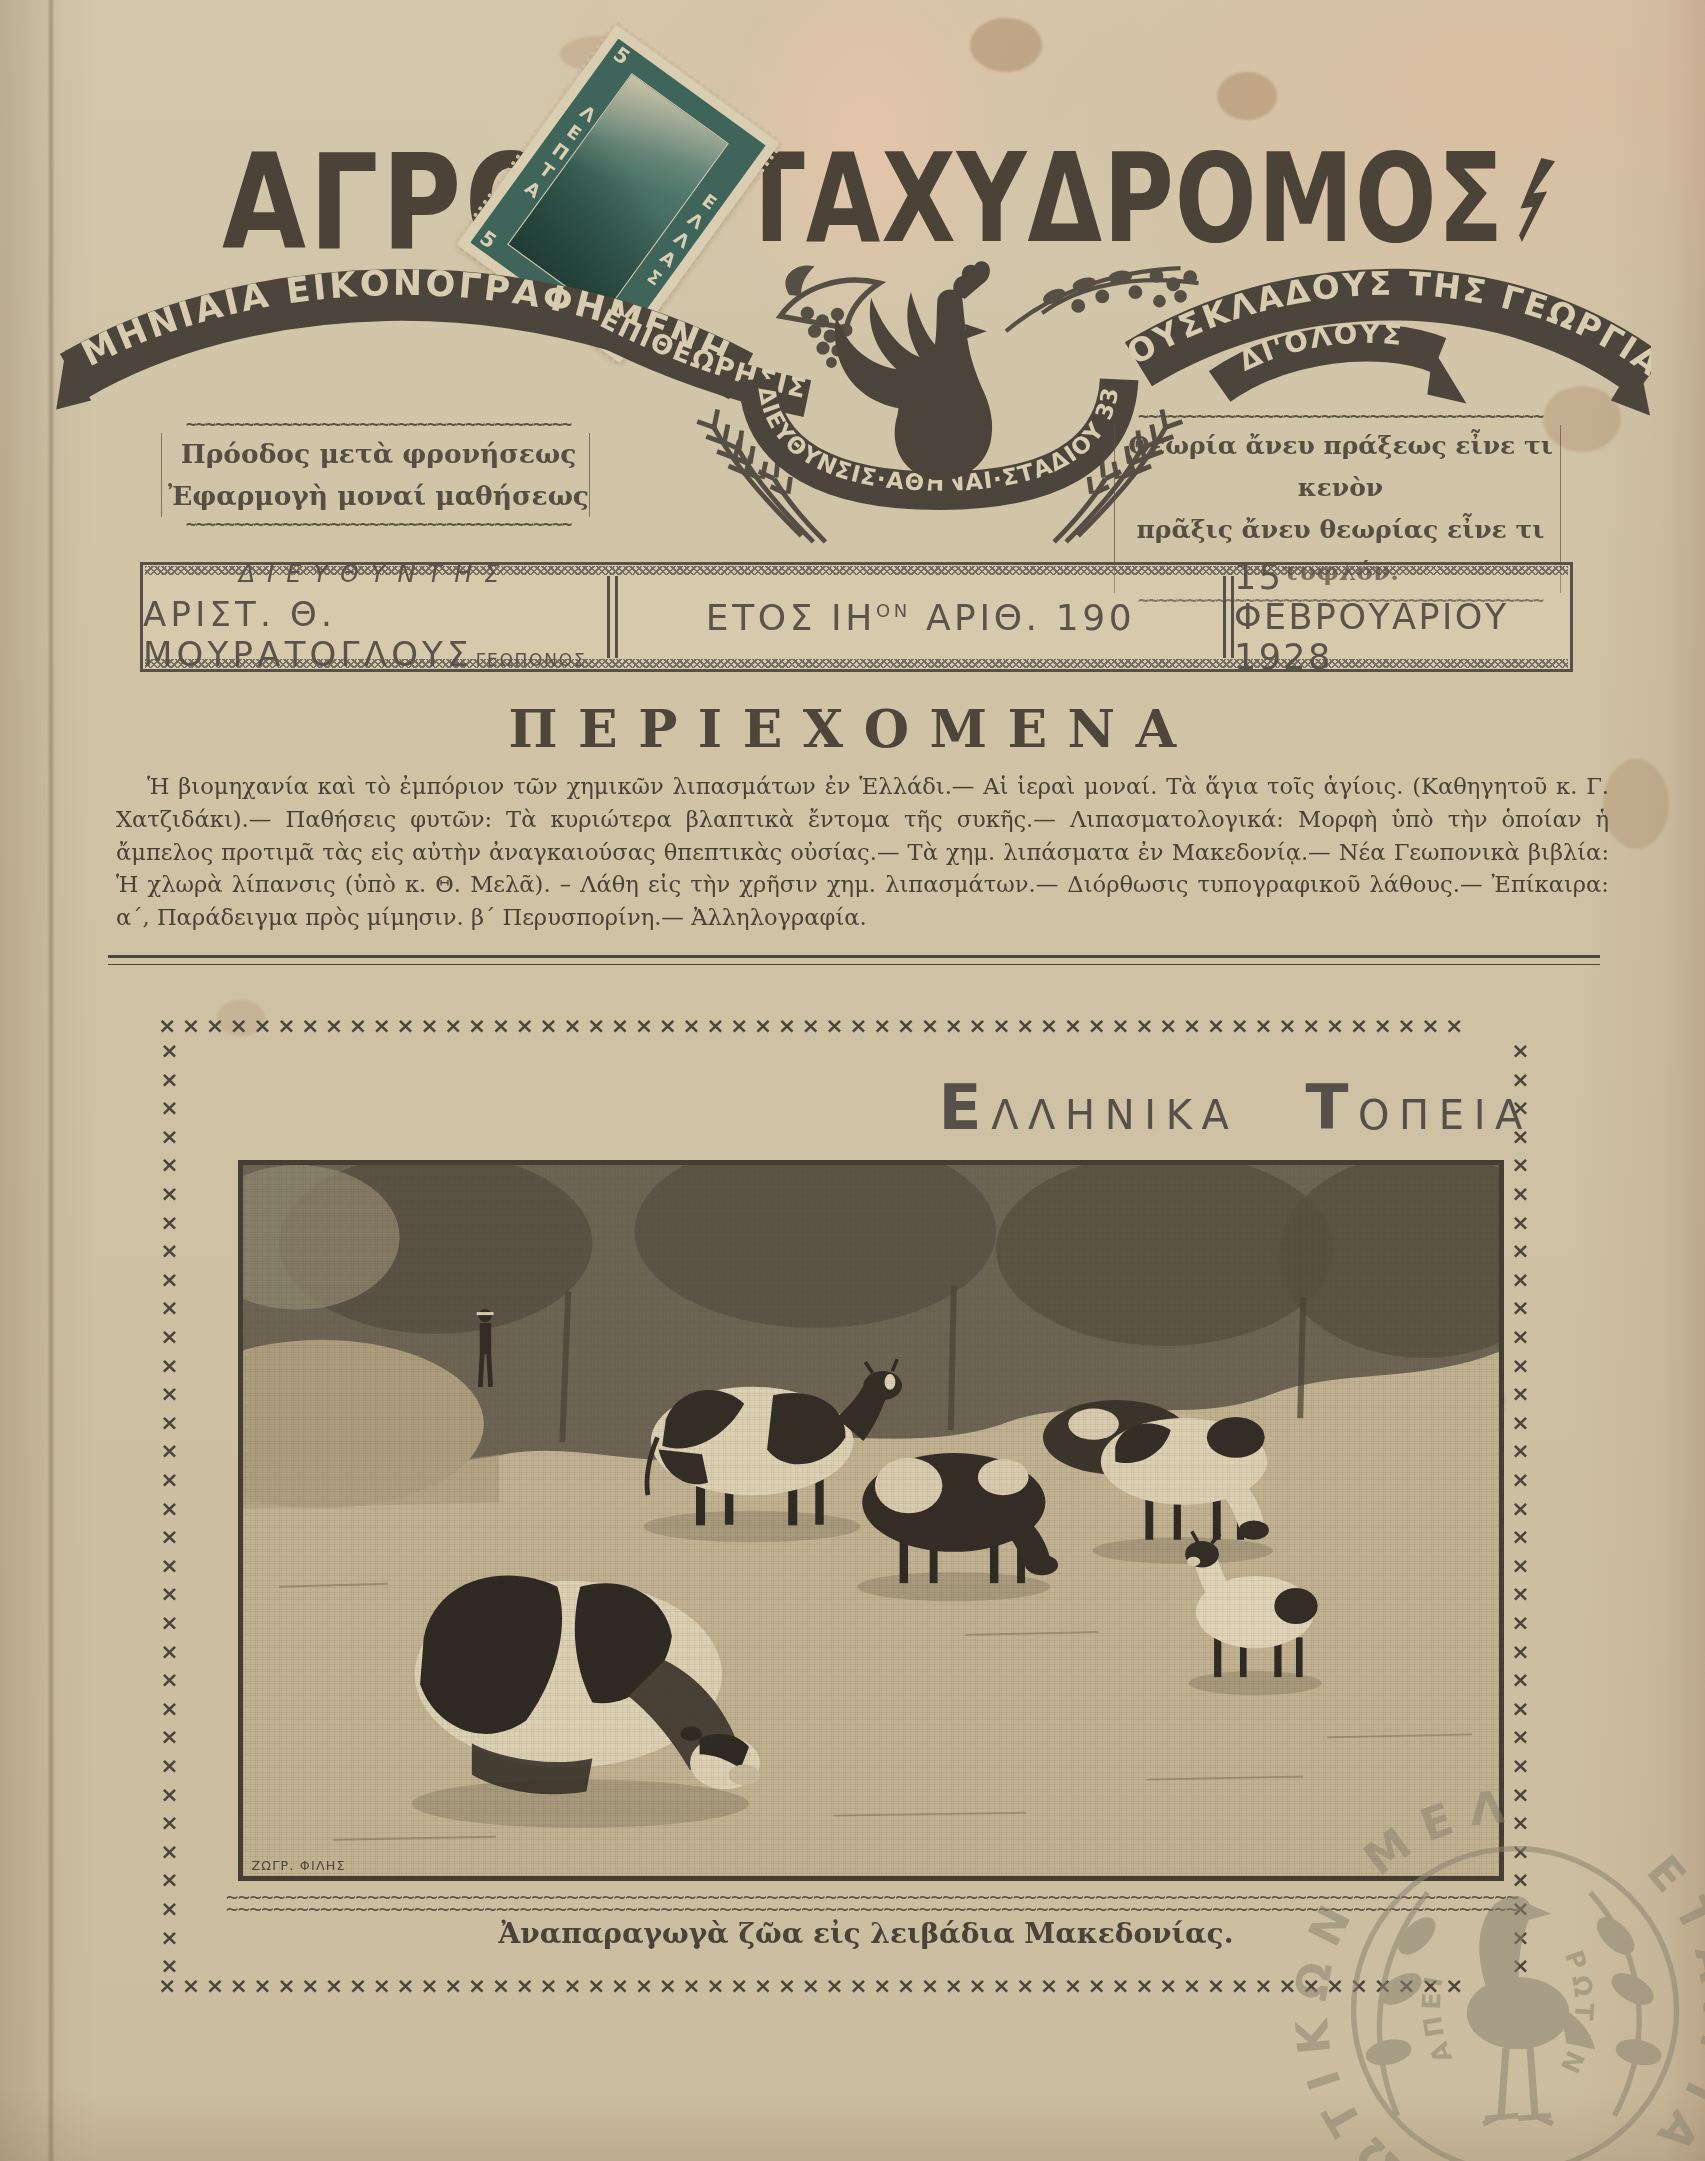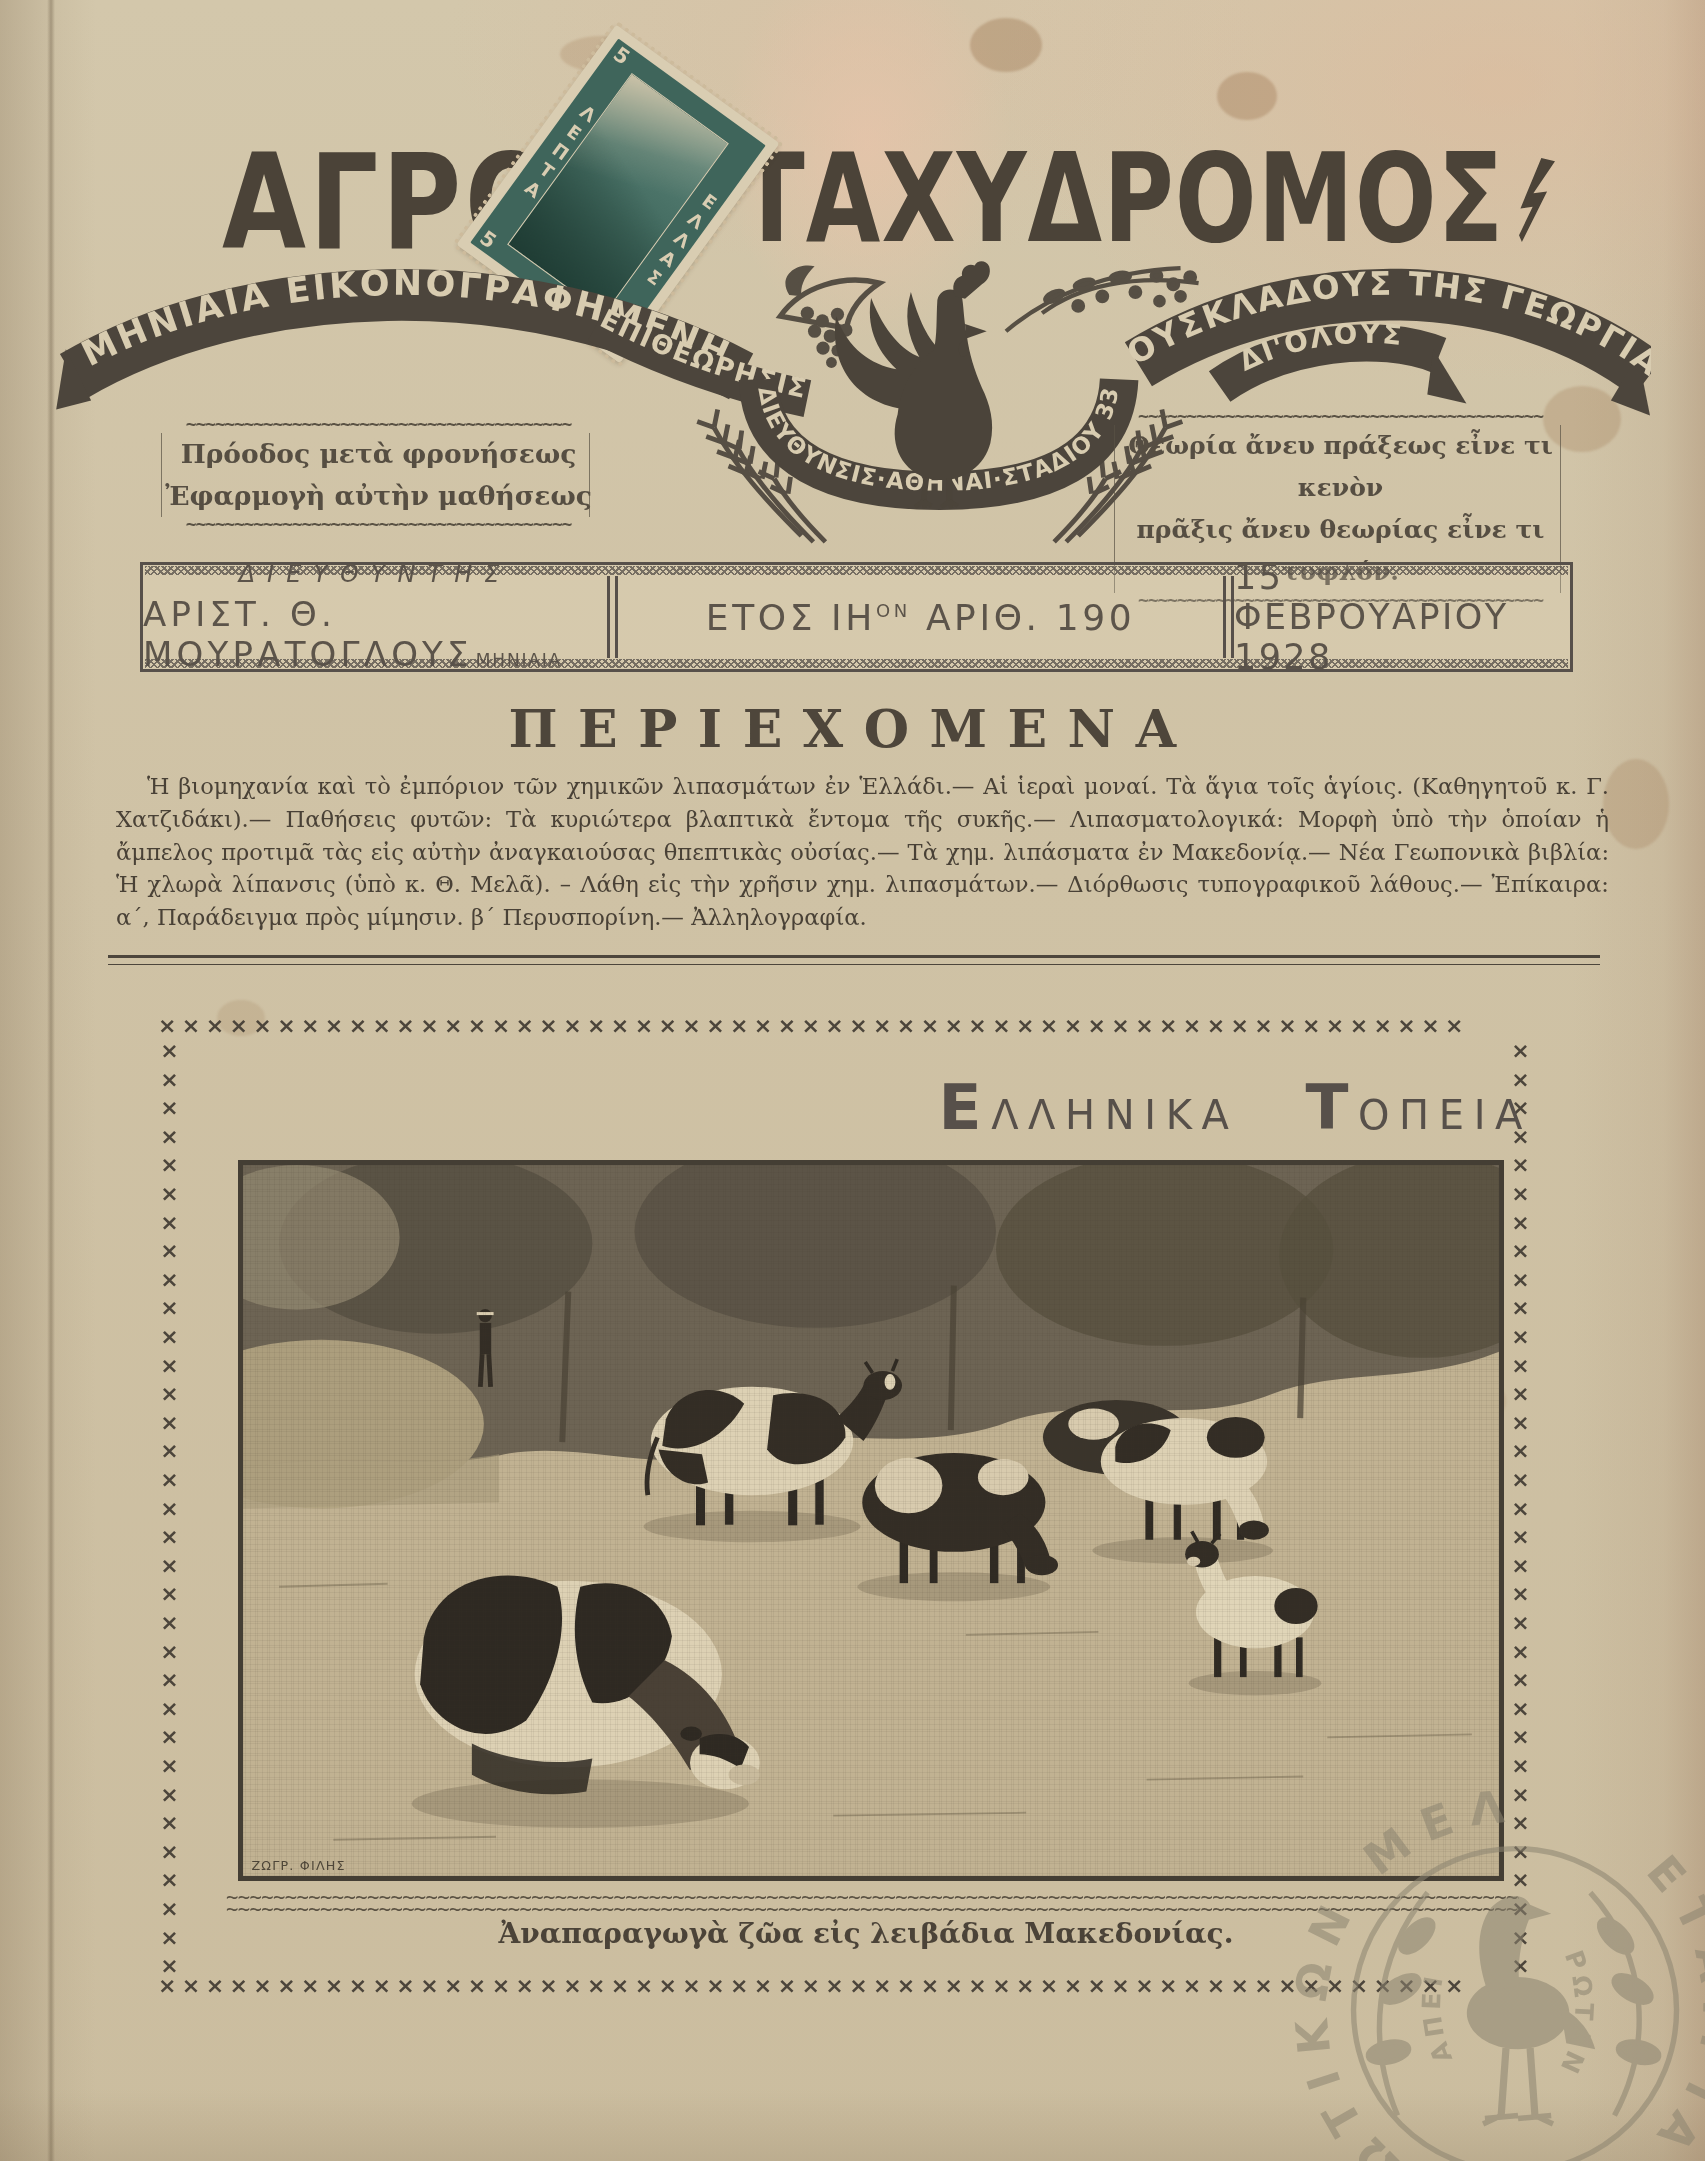--- a/index.html
+++ b/index.html
@@ -203,38 +203,38 @@
       <path d="M1448,363 L1443,402 M1486,365 L1486,402" stroke="#4b443a" stroke-width="9" fill="none"></path>
       <path d="M1443,402 l-14,10 M1443,402 l2,12 M1443,402 l13,8 M1486,402 l-13,10 M1486,402 l3,12 M1486,402 l14,8" stroke="#4b443a" stroke-width="7" fill="none"></path>
     </g>
   </svg>
 
   <div class="motto" style="left:161px;top:417px;width:435px;">
     <span class="wv ni">~~~~~~~~~~~~~~~~~~~~~~~~~~~~~~~~~~~~~~~~</span>
     <span class="sides ni" style="left:0;"></span>
     <span class="sides ni" style="right:0;"></span>
     <span class="mline">Πρόοδος μετὰ φρονήσεως</span>
-    <span class="mline">Ἐφαρμογὴ αὐτὴν μαθήσεως</span>
+    <span class="mline">Ἐφαρμογὴ μοναί μαθήσεως</span>
     <span class="wv ni">~~~~~~~~~~~~~~~~~~~~~~~~~~~~~~~~~~~~~~~~</span>
   </div>
   <div class="motto" style="left:1114px;top:409px;width:453px;">
     <span class="wv ni">~~~~~~~~~~~~~~~~~~~~~~~~~~~~~~~~~~~~~~~~~~</span>
     <span class="sides ni" style="left:0;"></span>
     <span class="sides ni" style="right:0;"></span>
     <span class="mline" style="font-size:25px;">Θεωρία ἄνευ πράξεως εἶνε τι κενὸν</span>
     <span class="mline" style="font-size:25px;">πρᾶξις ἄνευ θεωρίας εἶνε τι τυφλόν.</span>
     <span class="wv ni">~~~~~~~~~~~~~~~~~~~~~~~~~~~~~~~~~~~~~~~~~~</span>
   </div>
 
   <div class="infobar">
     <div class="ib-cell" style="width:464px;">
       <div style="font-size:24px;letter-spacing:12px;font-style:italic;">ΔΙΕΥΘΥΝΤΗΣ</div>
       <div style="margin-top:6px;">
         <span style="font-size:34px;letter-spacing:4.2px;">ΑΡΙΣΤ. Θ. ΜΟΥΡΑΤΟΓΛΟΥΣ</span>
-        <span style="font-size:17px;letter-spacing:1.8px;">ΜΗΝΙΑΙΑ</span>
+        <span style="font-size:17px;letter-spacing:1.8px;">ΓΕΩΠΟΝΟΣ</span>
       </div>
     </div>
     <div class="ib-sep ni"></div>
     <div class="ib-cell" style="flex:1;">
       <div style="font-size:36px;letter-spacing:3.6px;">
         <span>ΕΤΟΣ ΙΗ</span><sup style="font-size:18px;">ΟΝ</sup>
         <span>ΑΡΙΘ. 190</span>
       </div>
     </div>
     <div class="ib-sep ni"></div>

